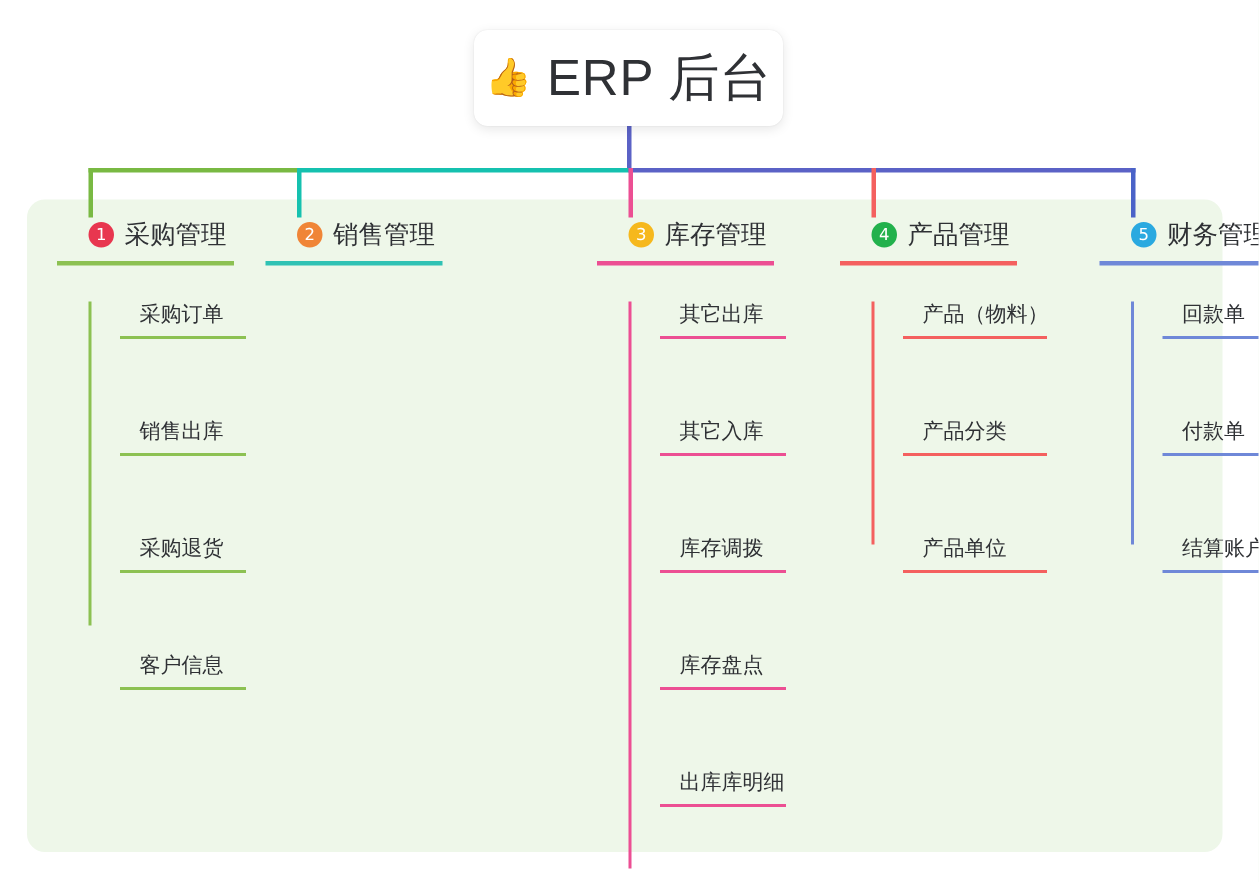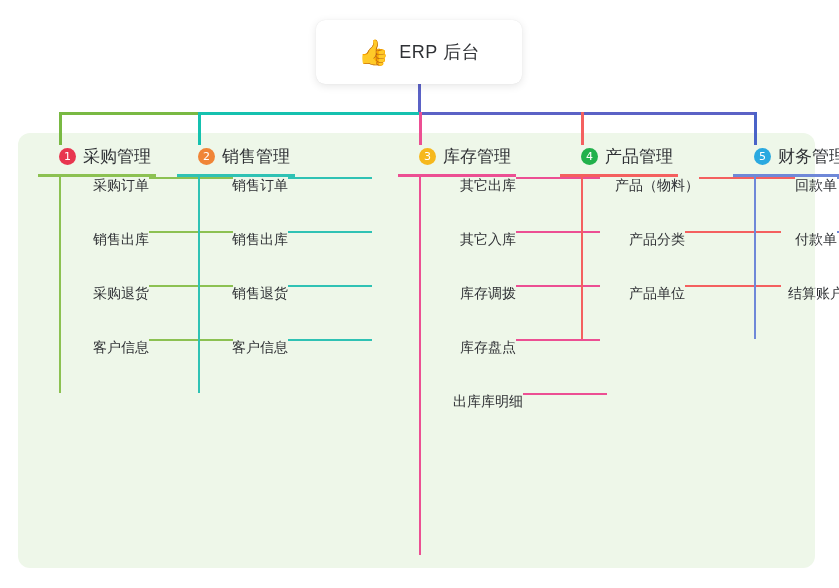--- a/index.html
+++ b/index.html
@@ -31,21 +31,21 @@
     justify-content: center;
     gap: 10px;
     z-index: 6;
   }
   #root-emoji {
     font-size: 25px;
     line-height: 1;
     display: block;
   }
   #root-title {
-    font-size: 18px;
+    font-size: 34px;
     color: #2f3135;
     letter-spacing: 0.5px;
     white-space: nowrap;
   }
 
   
   .conn {
     position: absolute;
     z-index: 4;
   }
@@ -109,23 +109,24 @@
     position: absolute;
     left: 21px;
     top: 0;
     width: 2px;
   }
   .item {
     position: relative;
     height: 54px;
     box-sizing: border-box;
     display: flex;
-    flex-direction: row;
-    justify-content: center;
+    flex-direction: column;
+    justify-content: flex-start;
     margin-left: 21px;
+    margin-top: 24px;
   }
   .item-label {
     font-size: 14px;
     color: #2f3135;
     white-space: nowrap;
     padding-left: 13px;
     padding-bottom: 5px;
   }
   .item-rule {
     height: 2px;
@@ -179,39 +180,20 @@
           <div class="item-rule" style="width: 84px; background: rgb(140, 193, 82);"></div>
         </div>
       </div>
     </div>
     <div class="column" style="left: 177px;">
       <div class="col-head">
         <span class="badge" style="background: rgb(240, 133, 55);">2</span>
         <span class="col-title">销售管理</span>
       </div>
       <div class="head-rule" style="width: 118px; background: rgb(47, 194, 180);"></div>
-      <div class="col-body">
-        <div class="trunk" style="background: rgb(47, 194, 180); height: 216px;"></div>
-        <div class="item">
-          <div class="item-label">销售订单</div>
-          <div class="item-rule" style="width: 84px; background: rgb(47, 194, 180);"></div>
-        </div>
-        <div class="item">
-          <div class="item-label">销售出库</div>
-          <div class="item-rule" style="width: 84px; background: rgb(47, 194, 180);"></div>
-        </div>
-        <div class="item">
-          <div class="item-label">销售退货</div>
-          <div class="item-rule" style="width: 84px; background: rgb(47, 194, 180);"></div>
-        </div>
-        <div class="item">
-          <div class="item-label">客户信息</div>
-          <div class="item-rule" style="width: 84px; background: rgb(47, 194, 180);"></div>
-        </div>
-      </div>
     </div>
     <div class="column" style="left: 398px;">
       <div class="col-head">
         <span class="badge" style="background: rgb(246, 184, 29);">3</span>
         <span class="col-title">库存管理</span>
       </div>
       <div class="head-rule" style="width: 118px; background: rgb(236, 79, 147);"></div>
       <div class="col-body">
         <div class="trunk" style="background: rgb(236, 79, 147); height: 378px;"></div>
         <div class="item">

